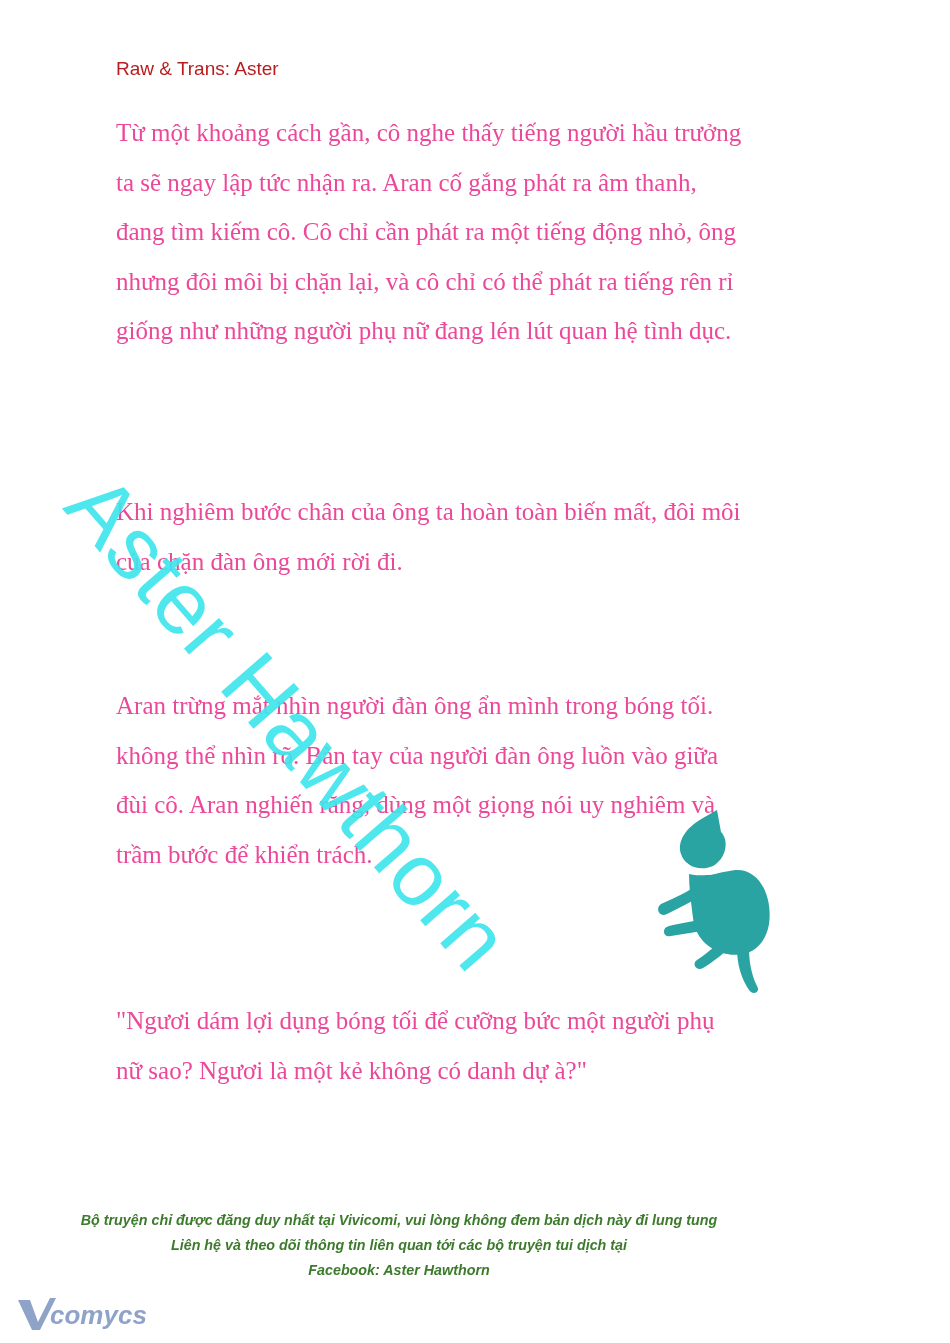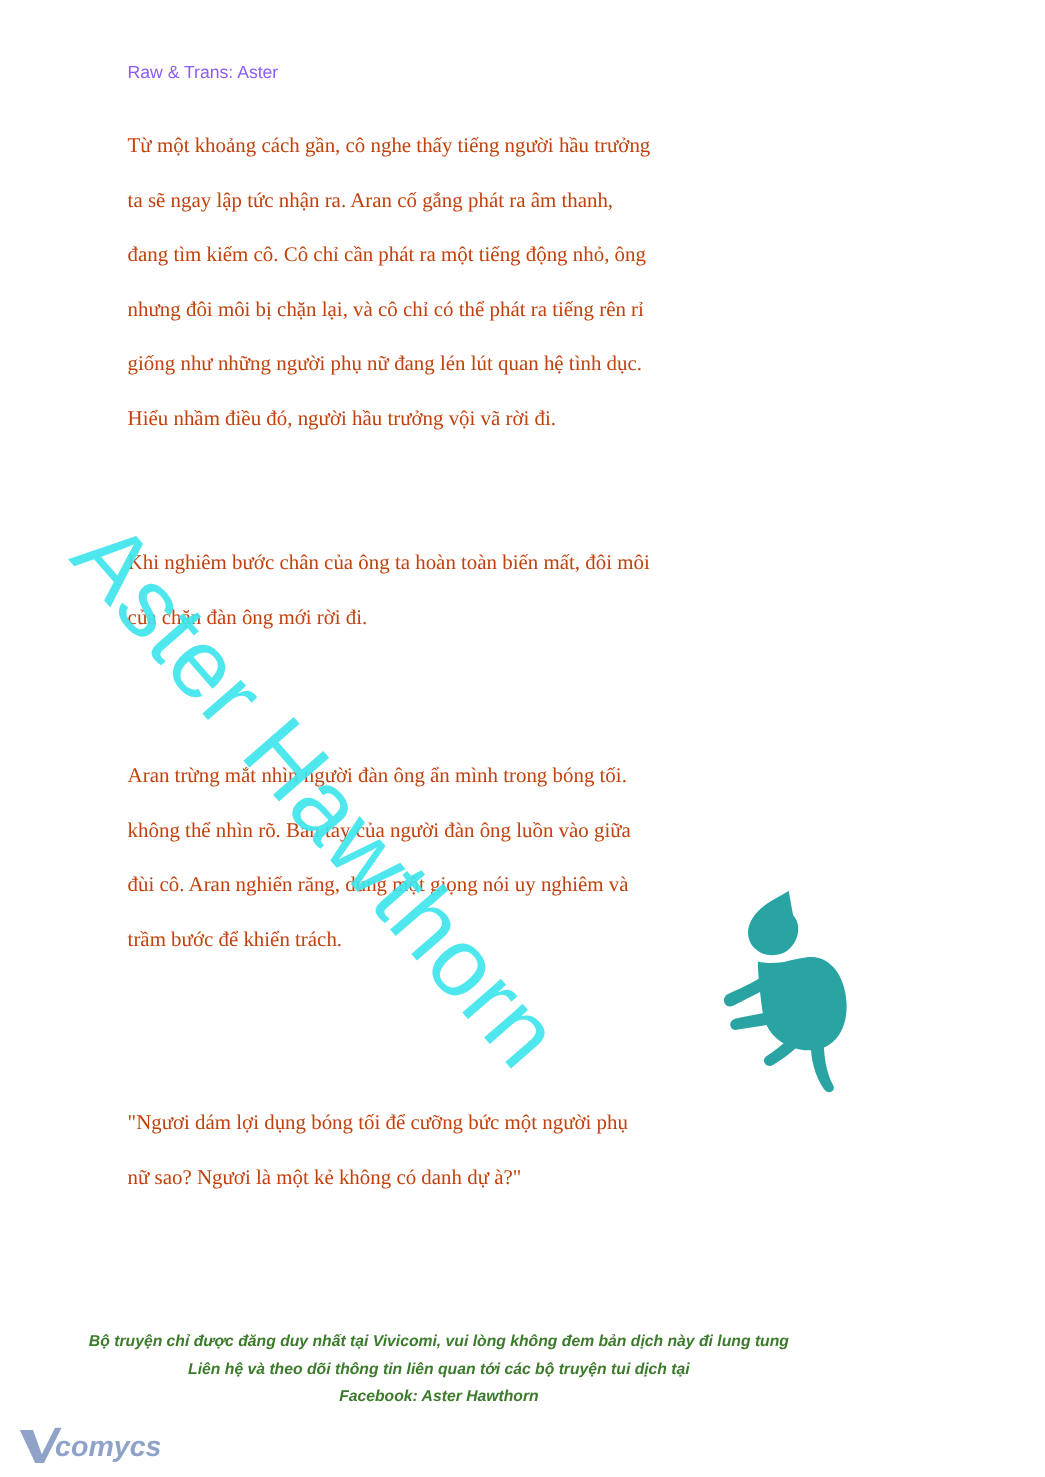--- a/index.html
+++ b/index.html
@@ -11,29 +11,29 @@
       width: 950px;
       height: 1343px;
       position: relative;
       overflow: hidden;
     }
     .header {
       position: absolute;
       left: 116px;
       top: 58px;
       font-family: "Liberation Sans", sans-serif;
-      font-size: 16px;
-      color: #8b5cf6;
+      font-size: 19px;
+      color: #b91c1c;
     }
     .para {
       position: absolute;
       left: 116px;
       font-family: "Liberation Serif", serif;
-      font-size: 19px;
-      color: #c2410c;
+      font-size: 25px;
+      color: #ec4899;
       line-height: 49.5px;
       white-space: nowrap;
       z-index: 1;
     }
     .para .line { display: block; }
     .watermark {
       position: absolute;
       left: 123px;
       top: 455px;
       font-family: "Liberation Sans", sans-serif;
@@ -79,21 +79,20 @@
 <body>
 
 <div class="header">Raw &amp; Trans: Aster</div>
 
 <div class="para" style="top:108px;">
   <span class="line">Từ một khoảng cách gần, cô nghe thấy tiếng người hầu trưởng</span>
   <span class="line">ta sẽ ngay lập tức nhận ra. Aran cố gắng phát ra âm thanh,</span>
   <span class="line">đang tìm kiếm cô. Cô chỉ cần phát ra một tiếng động nhỏ, ông</span>
   <span class="line">nhưng đôi môi bị chặn lại, và cô chỉ có thể phát ra tiếng rên rỉ</span>
   <span class="line">giống như những người phụ nữ đang lén lút quan hệ tình dục.</span>
-  <span class="line">Hiểu nhầm điều đó, người hầu trưởng vội vã rời đi.</span>
 </div>
 
 <div class="para" style="top:487px;">
   <span class="line">Khi nghiêm bước chân của ông ta hoàn toàn biến mất, đôi môi</span>
   <span class="line">của chặn đàn ông mới rời đi.</span>
 </div>
 
 <div class="para" style="top:681px;">
   <span class="line">Aran trừng mắt nhìn người đàn ông ẩn mình trong bóng tối.</span>
   <span class="line">không thể nhìn rõ. Bàn tay của người đàn ông luồn vào giữa</span>

